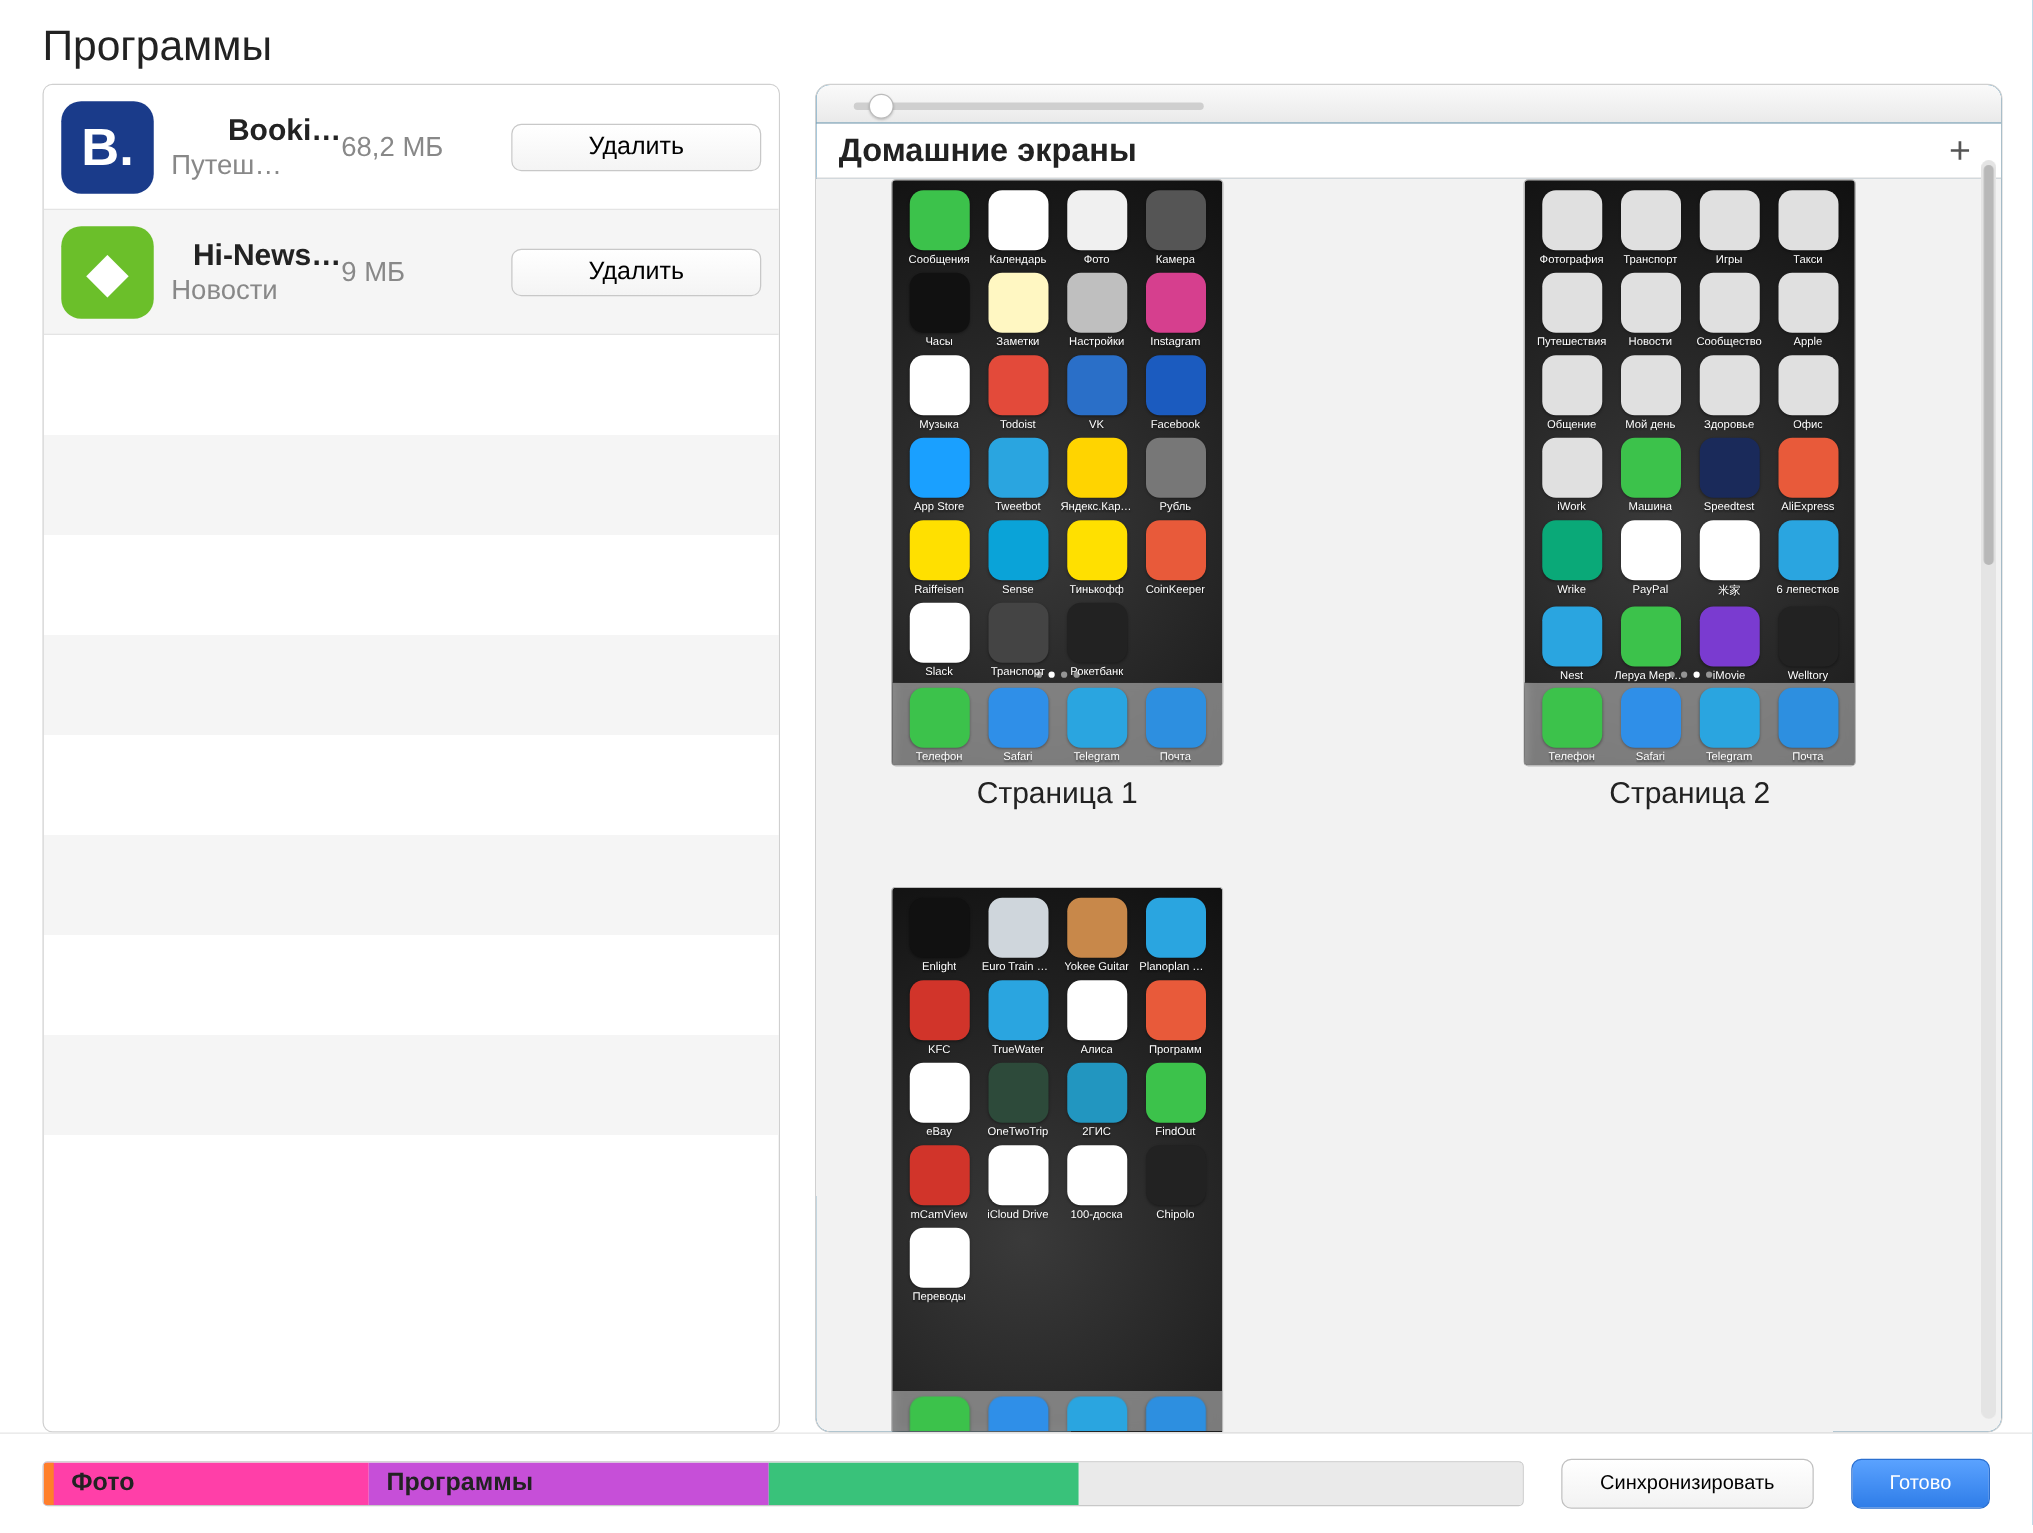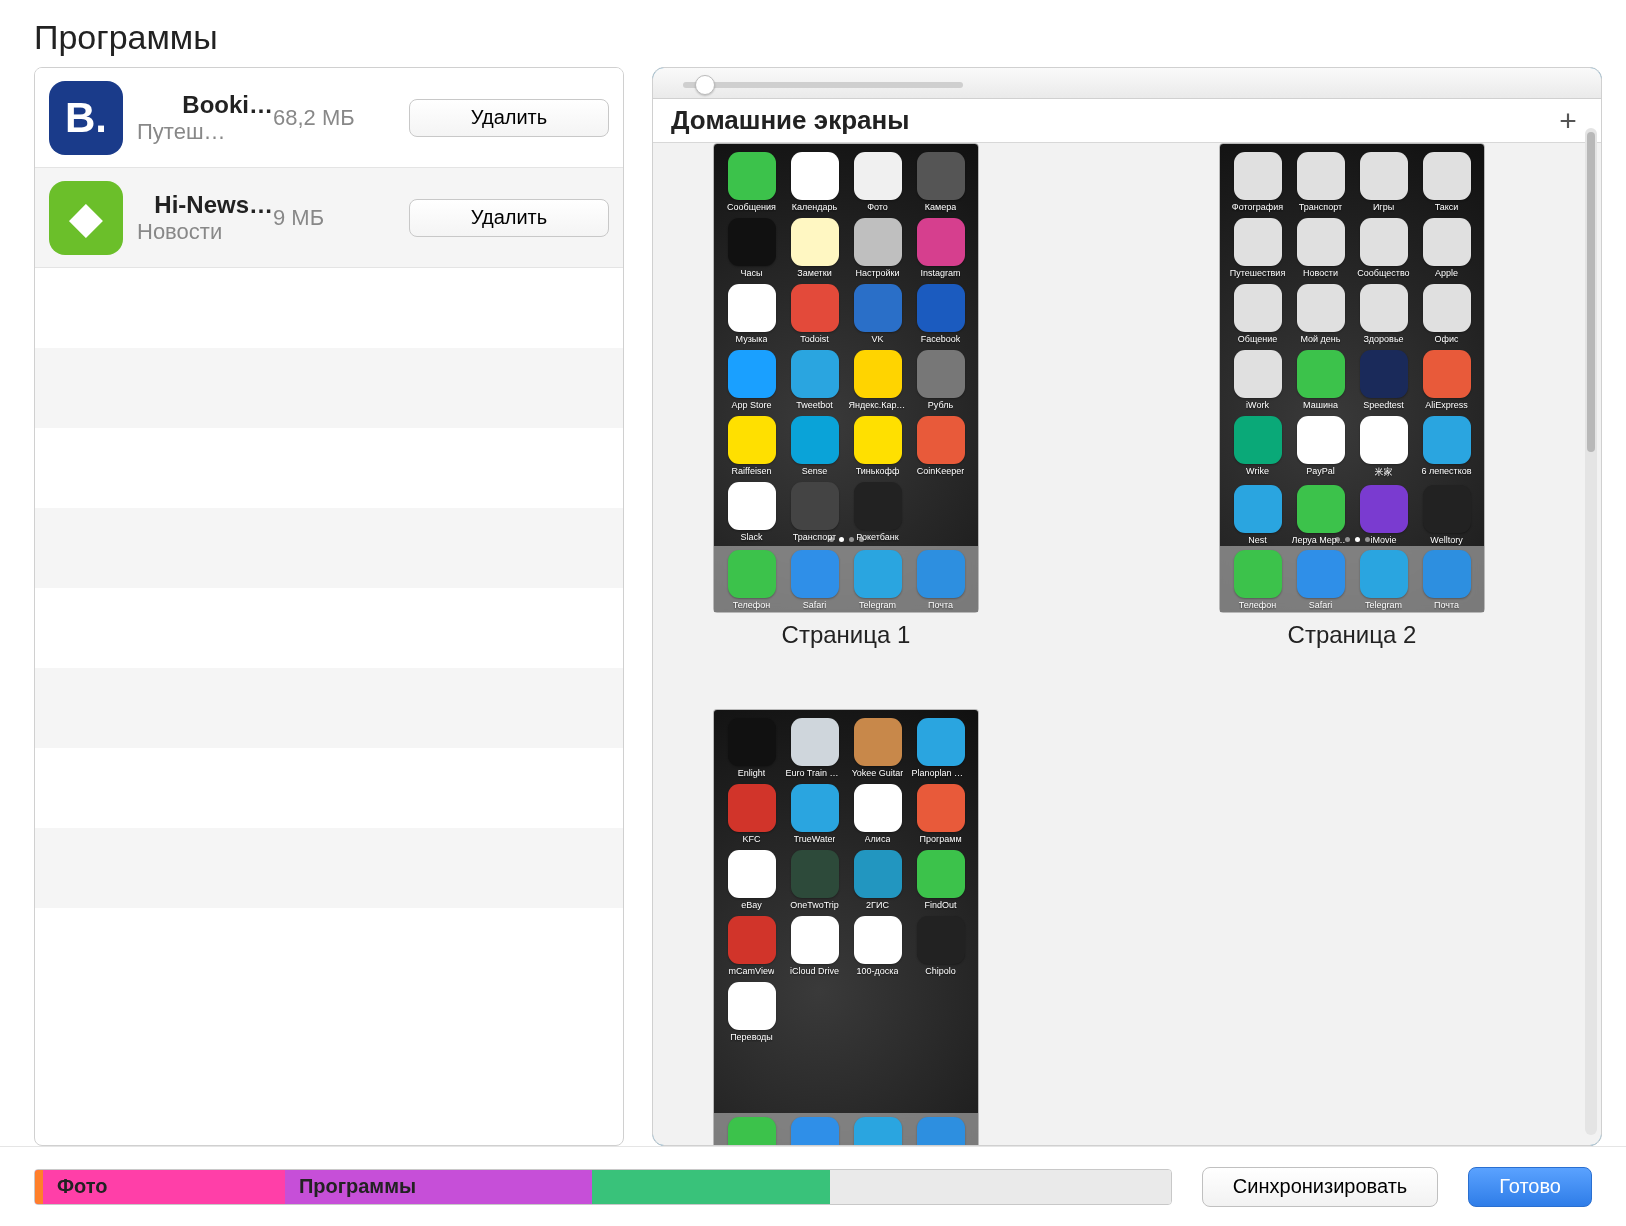--- a/index.html
+++ b/index.html
@@ -49,21 +49,21 @@
   .dots { position: absolute; bottom: 70px; left: 0; right: 0; display: flex; justify-content: center; gap: 5px; }
   .dots span { width: 5px; height: 5px; background: rgba(255,255,255,.5); border-radius: 50%; }
   .dots span.active { background: #fff; }
   .screen-label { font-size: 24px; margin-top: 8px; }
   .right-scrollbar { position: absolute; right: 4px; top: 60px; bottom: 10px; width: 12px; background: #e4e4e4; border-radius: 6px; }
   .right-scrollbar .thumb { position: absolute; top: 4px; left: 2px; right: 2px; height: 320px; background: #b8b8b8; border-radius: 4px; }
 
   .footer { height: 80px; display: flex; align-items: center; padding: 0 34px; gap: 30px; border-top: 1px solid #e5e5e5; }
   .storage { flex: 1; height: 36px; display: flex; border: 1px solid #c8c8c8; border-radius: 4px; overflow: hidden; font-size: 20px; }
   .seg { display: flex; align-items: center; padding-left: 14px; font-weight: 600; color: #222; height: 100%; }
-  .btn { height: 40px; padding: 0 30px; border: 1px solid #c0c0c0; border-radius: 8px; background: linear-gradient(#fff,#f2f2f2); font-size: 20px; cursor: pointer; }
+  .btn { height: 40px; padding: 0 30px; border: 1px solid #c0c0c0; border-radius: 8px; background: linear-gradient(#fff,#f2f2f2); font-size: 16px; cursor: pointer; }
   .btn.primary { background: linear-gradient(#5aa2ff,#2f7de8); color: #fff; border-color: #2a6fd0; }
 </style>
 </head>
 <body>
 
 <div class="root">
   <div class="header">
     <h1>Программы</h1>
   </div>
 

